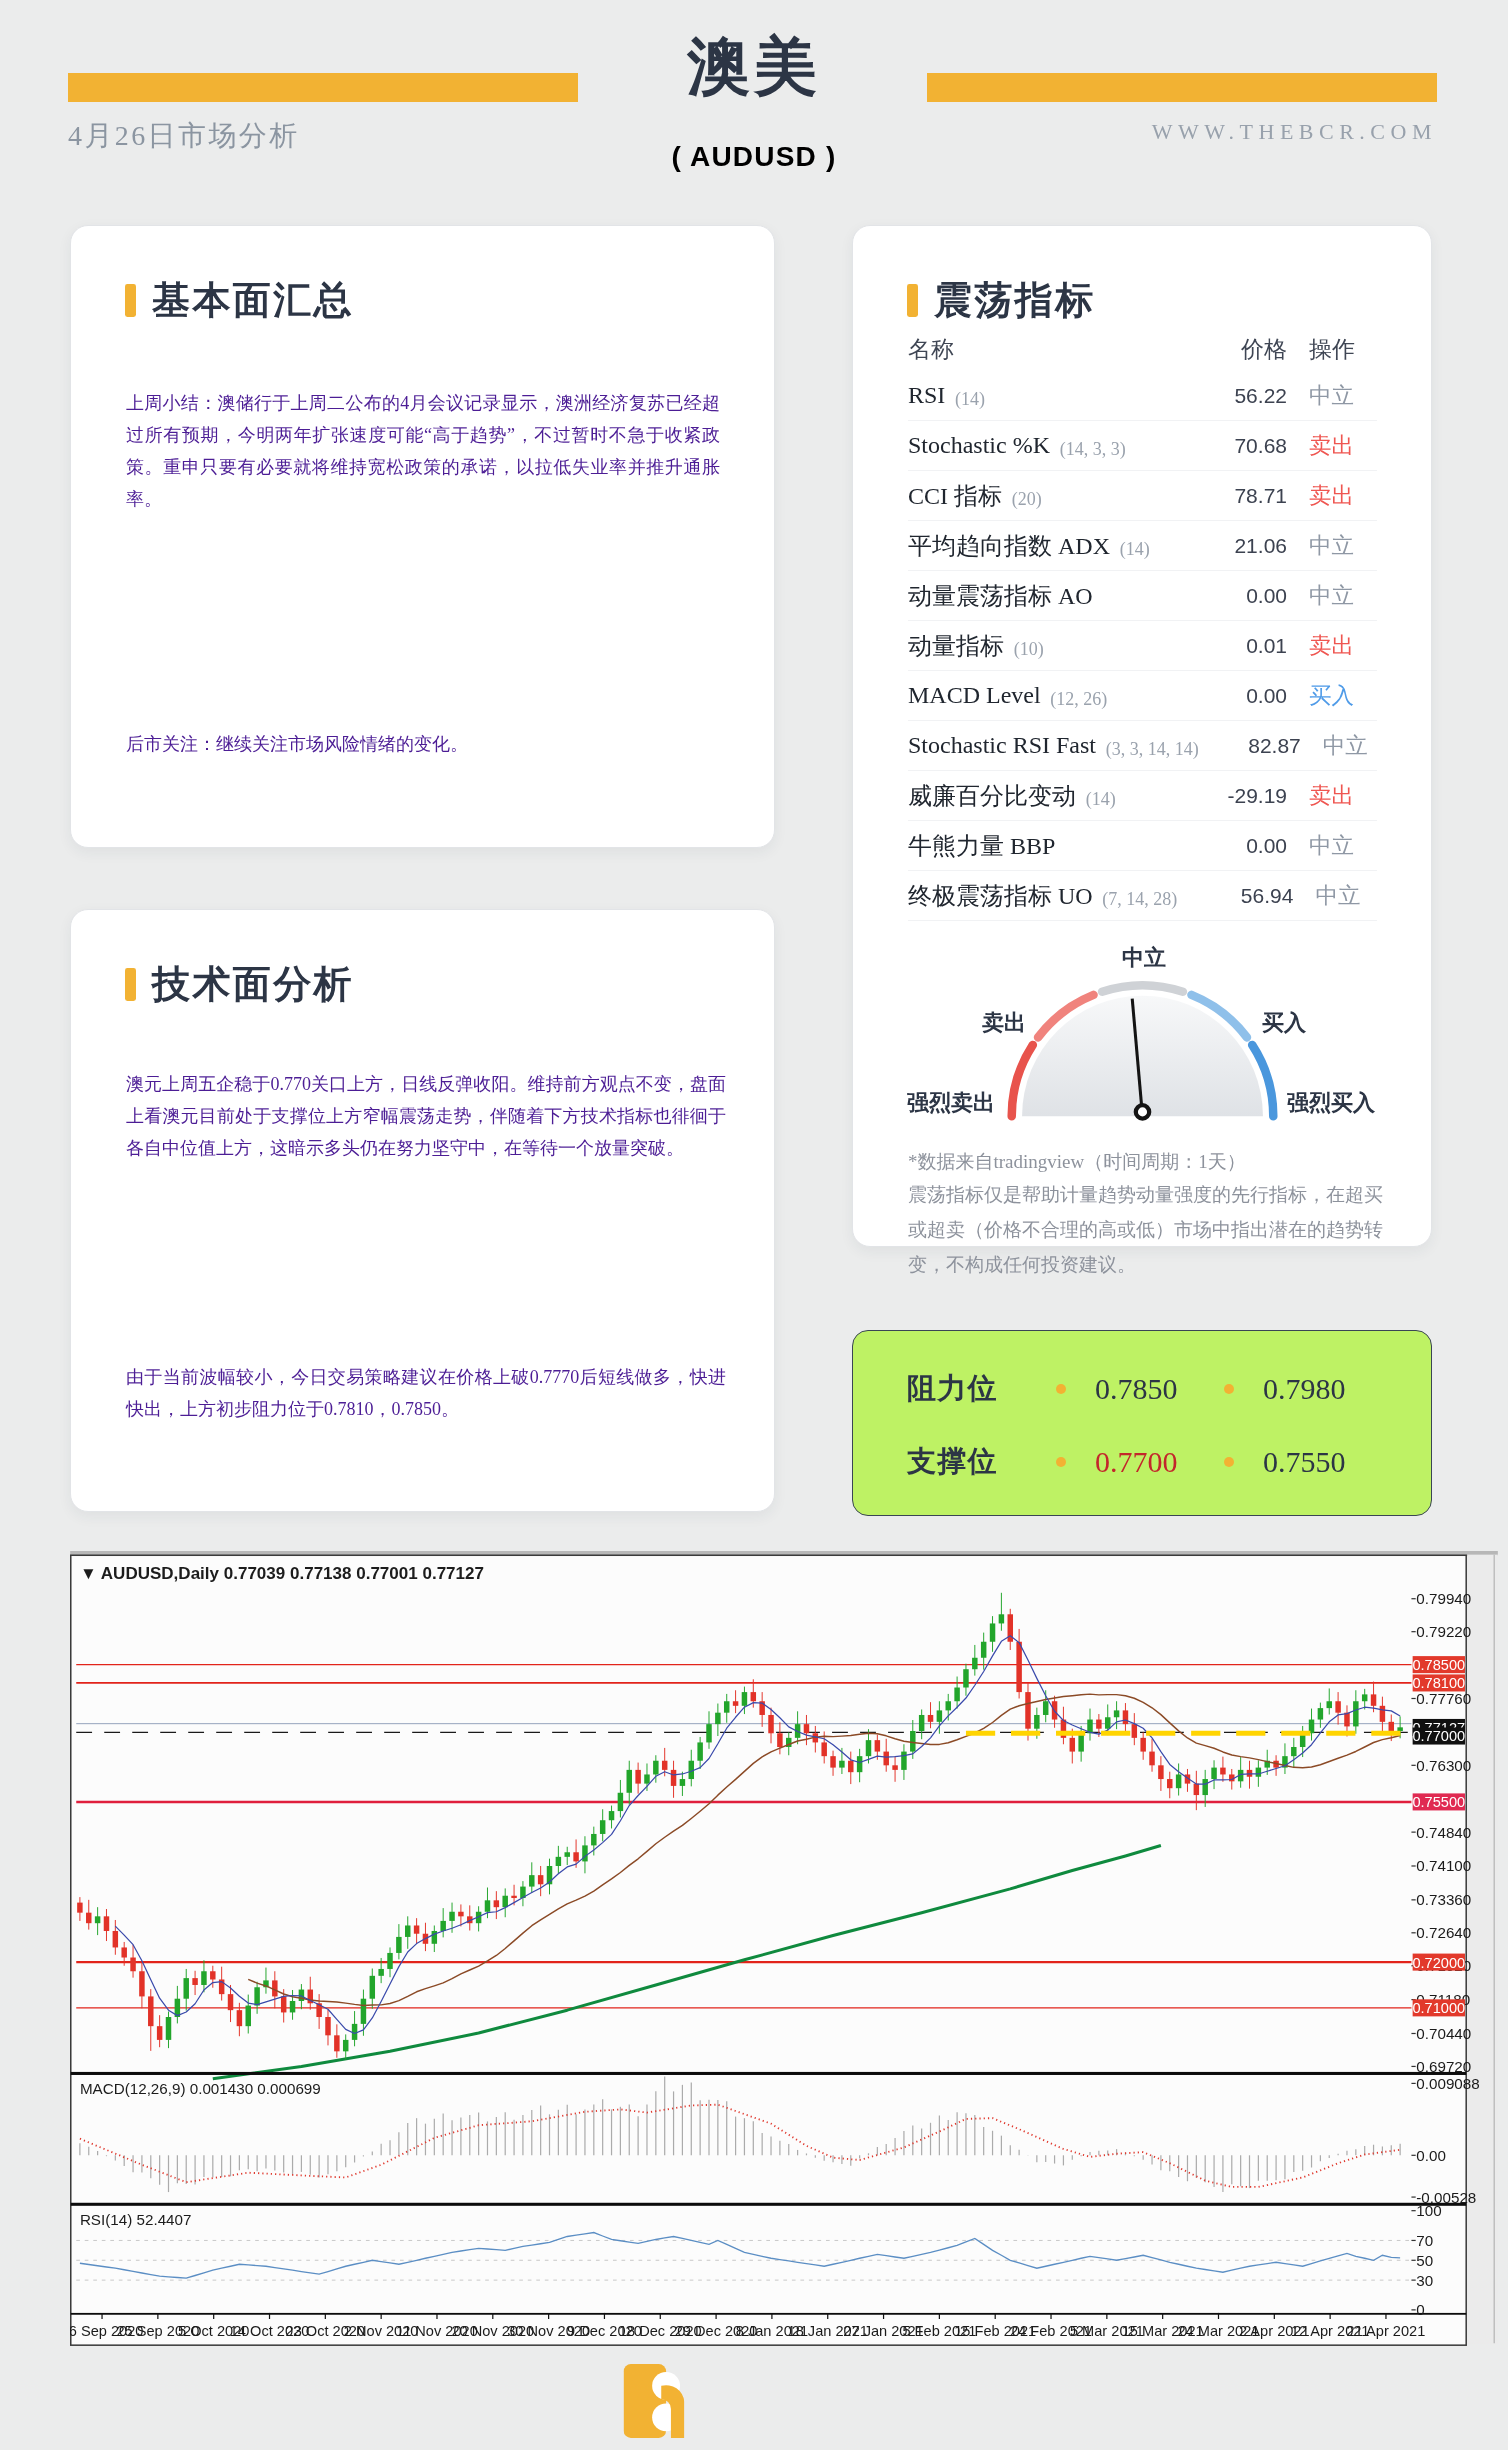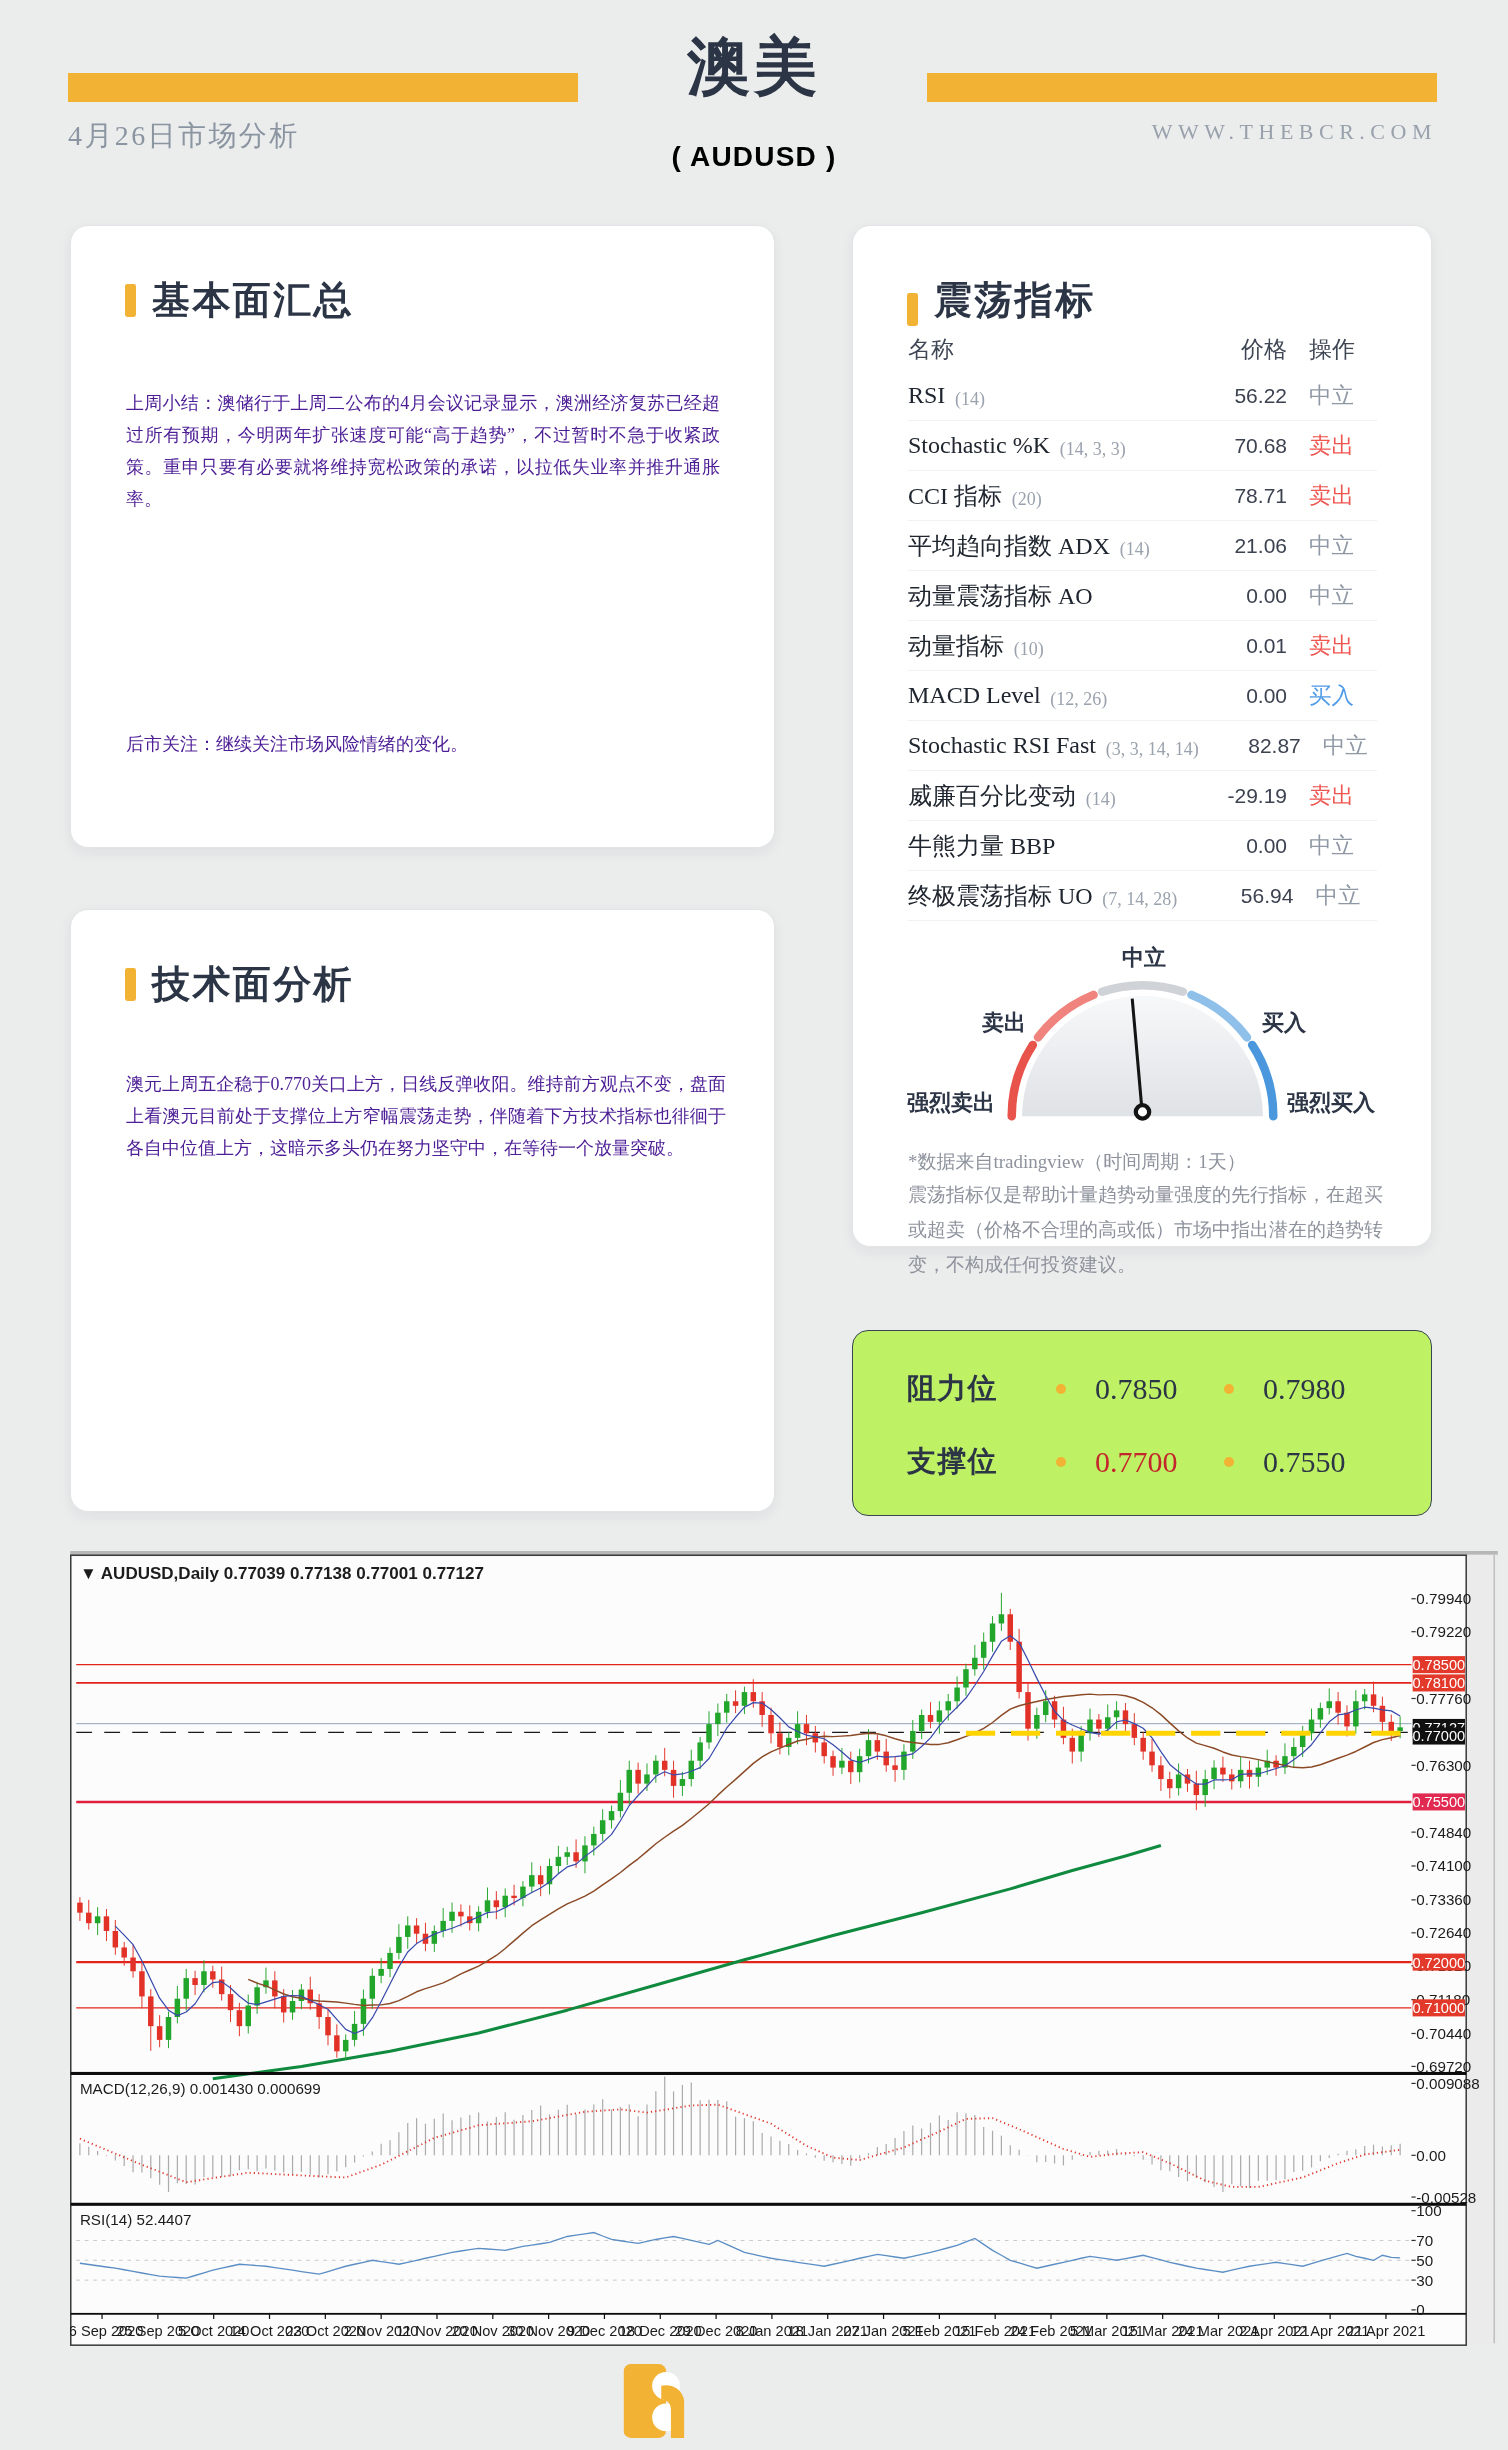--- a/index.html
+++ b/index.html
@@ -56,24 +56,25 @@
     <div class="abs body-text" style="left:55px;top:161px;width:594px;">上周小结：澳储行于上周二公布的4月会议记录显示，澳洲经济复苏已经超过所有预期，今明两年扩张速度可能“高于趋势”，不过暂时不急于收紧政策。重申只要有必要就将维持宽松政策的承诺，以拉低失业率并推升通胀率。</div>
     <div class="abs body-text" style="left:55px;top:502px;width:594px;">后市关注：继续关注市场风险情绪的变化。</div>
   </div>
 
   <div class="card" style="left:70px;top:909px;width:703px;height:601px;">
     <div class="card-heading" style="left:54px;top:49px;">
       <div class="bar"></div>
       <div class="txt">技术面分析</div>
     </div>
     <div class="abs body-text" style="left:55px;top:158px;width:600px;">澳元上周五企稳于0.770关口上方，日线反弹收阳。维持前方观点不变，盘面上看澳元目前处于支撑位上方窄幅震荡走势，伴随着下方技术指标也徘徊于各自中位值上方，这暗示多头仍在努力坚守中，在等待一个放量突破。</div>
+    <div class="abs body-text" style="left:55px;top:451px;width:600px;">由于当前波幅较小，今日交易策略建议在价格上破0.7770后短线做多，快进快出，上方初步阻力位于0.7810，0.7850。</div>
   </div>
 
   <div class="card" style="left:852px;top:225px;width:578px;height:1020px;">
-    <div class="card-heading" style="left:54px;top:49px;align-items:flex-end;">
+    <div class="card-heading" style="left:54px;top:49px;">
       <div class="bar"></div>
       <div class="txt">震荡指标</div>
     </div>
     <div class="tbl-head" style="left:55px;top:108px;width:469px;">
       <span>名称</span>
       <span style="margin-left:auto;width:128px;text-align:right;">价格</span>
       <span style="width:68px;margin-left:22px;">操作</span>
     </div>
     <div class="abs" style="left:55px;top:145px;width:469px;" id="osc-body">
         <div class="osc-row">

